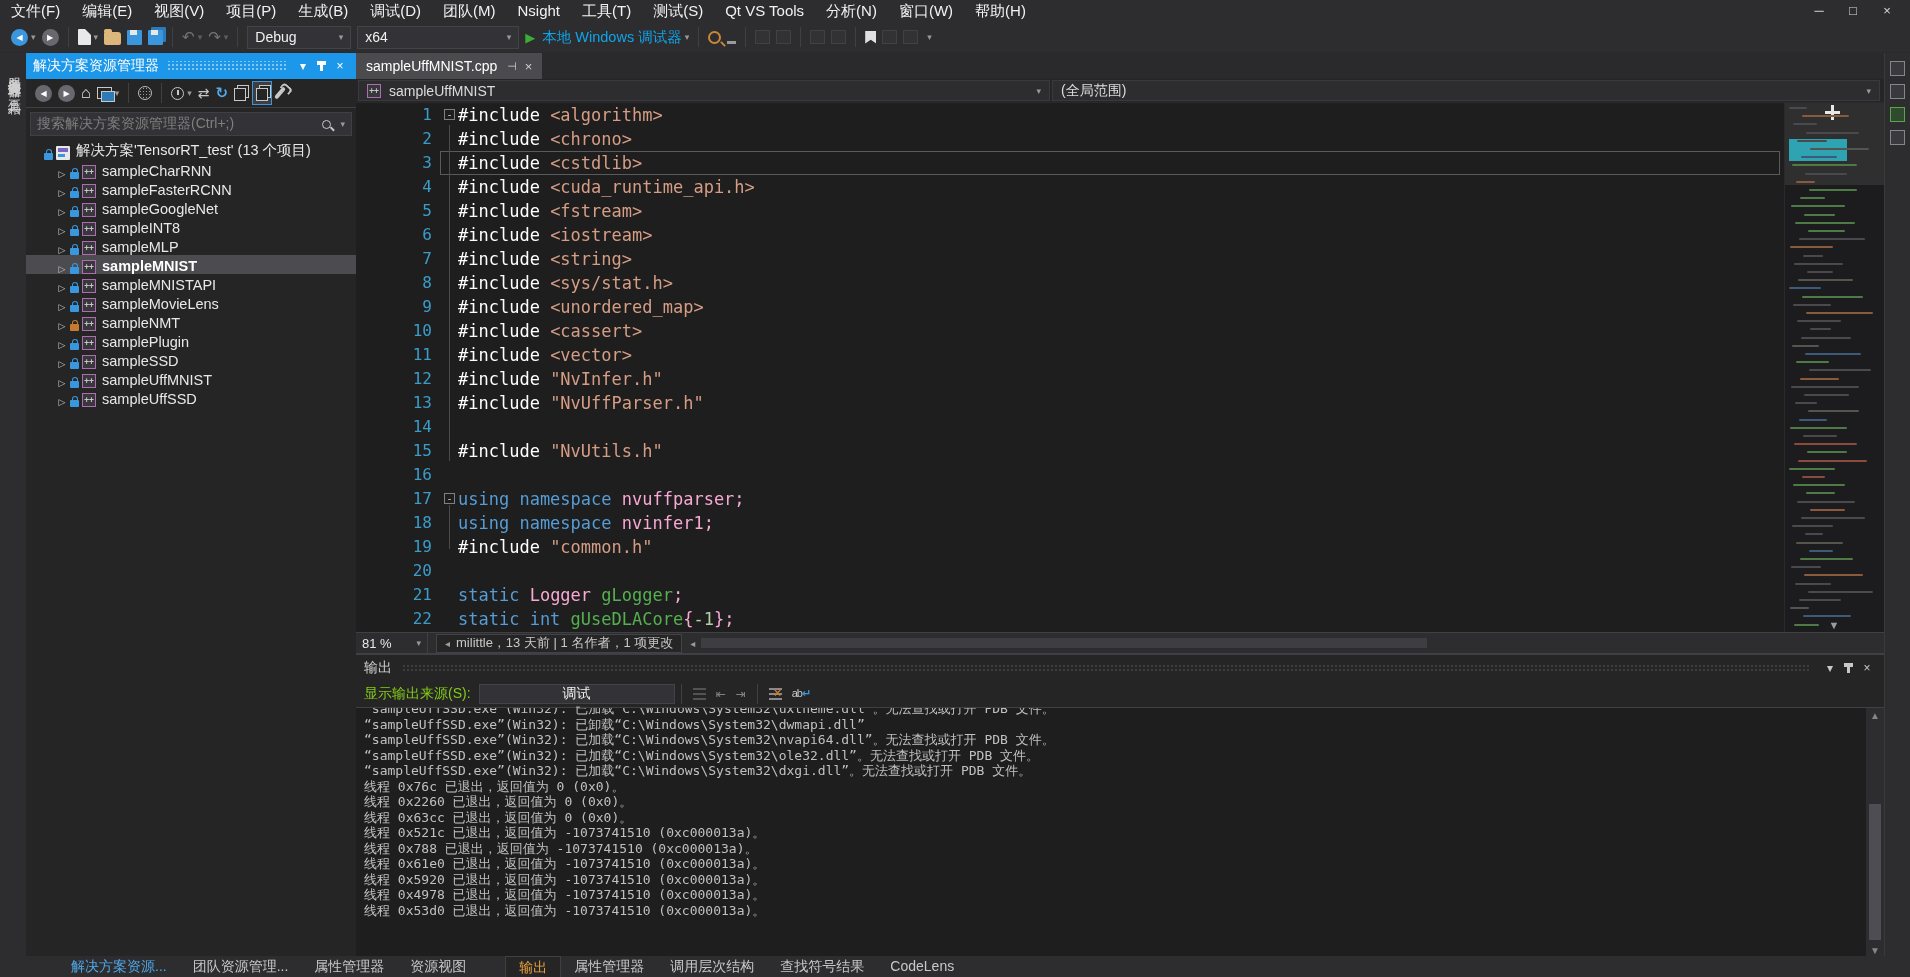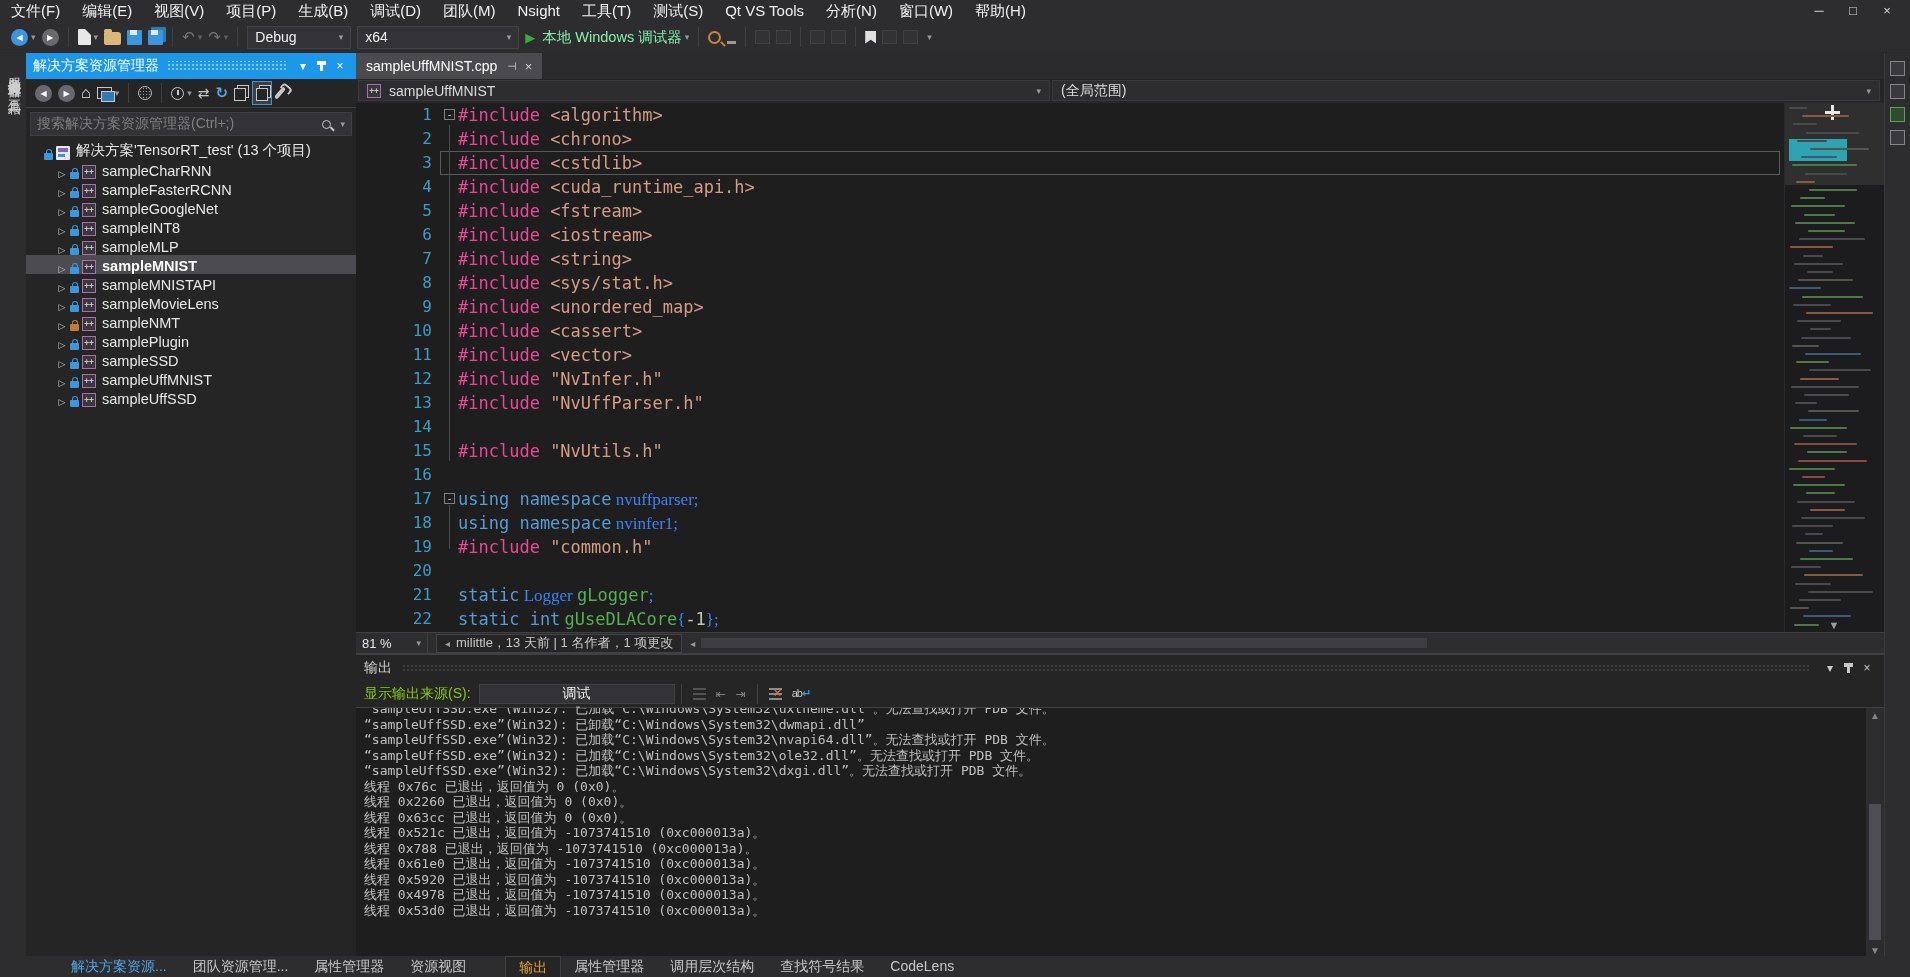--- a/index.html
+++ b/index.html
@@ -24,21 +24,21 @@
   .i-folder { width:17px; height:13px; background:#DCB67A; border-radius:1px 3px 2px 2px; position:relative; margin-top:2px; }
   .i-folder::before { content:''; position:absolute; left:0; top:-3px; width:8px; height:3px; background:#DCB67A; border-radius:2px 2px 0 0; }
   .i-save { width:15px; height:15px; background:#3A96DD; border-radius:1px; position:relative; }
   .i-save::after { content:''; position:absolute; left:3px; top:0; width:7px; height:5px; background:#E8E8E8; }
   .i-saveall { width:15px; height:15px; background:#3A96DD; border-radius:1px; position:relative; box-shadow:3px -3px 0 0 #2D7BB6; }
   .i-saveall::after { content:''; position:absolute; left:3px; top:0; width:7px; height:5px; background:#E8E8E8; }
   .glyph-ico { font-size:15px; line-height:20px; }
   .combo { background:#333337; border:1px solid #434346; height:23px; display:flex; align-items:center; padding:0 7px; font-size:14px; color:#F1F1F1; }
   .combo .cval { flex:1; }
   .run-play { color:#3BAD36; font-size:13px; margin-right:7px; }
-  .run-label { font-size:14.5px; color:#86efac; }
+  .run-label { font-size:14.5px; color:#0ea5e9; }
   .i-search { width:13px; height:13px; border:2px solid #C8883A; border-radius:50%; position:relative; }
   .i-search::after { content:''; position:absolute; left:10px; top:10px; width:6px; height:2px; background:#C8883A; transform:rotate(45deg); }
   .i-box { width:15px; height:14px; border:1px solid #5A5A5E; background:#39393D; }
   .i-mini { width:9px; height:3px; background:#9B9B9B; margin-top:10px; }
   .i-flag { width:11px; height:13px; background:#E0E0E0; clip-path:polygon(0 0,100% 0,100% 100%,50% 72%,0 100%); }
   .disabled { opacity:.45; }
 
   
   #leftstrip { position:absolute; left:0; top:53px; width:26px; height:903px; background:#2D2D30; }
   .vtab { writing-mode:vertical-rl; font-size:13.5px; color:#D0D0D0; margin:14px 0 0 5px; letter-spacing:1px; }
@@ -91,22 +91,22 @@
   #doctab .tpin { color:#D0D0D0; font-size:11px; margin-right:8px; }
   #doctab .tclose { color:#D0D0D0; font-size:13px; }
   #navbar { position:absolute; left:0; top:26px; width:1528px; height:24px; background:#252526; border-bottom:1px solid #2A2A2C; }
   .navcombo { position:absolute; top:1px; height:21px; background:#2D2D30; border:1px solid #3A3A3E; display:flex; align-items:center; padding:0 8px; font-size:14px; color:#DCDCDC; }
   .navcombo .cval { flex:1; white-space:nowrap; }
   #code { position:absolute; left:0; top:50px; width:1428px; height:529px; background:#1E1E1E; overflow:hidden; }
   .cl { position:absolute; left:0; width:1428px; height:24px; font:17px/24px "DejaVu Sans Mono",monospace; white-space:pre; }
   .ln { position:absolute; left:0; top:0; width:76px; text-align:right; color:#3B9CC9; font-size:16px; }
   .fold { position:absolute; left:88px; top:6px; width:11px; height:11px; border:1px solid #808080; background:#1E1E1E; color:#C8C8C8; font:10px/9px "DejaVu Sans Mono",monospace; text-align:center; }
   .ctext { position:absolute; left:102px; top:0; }
-  .s-pp { color:#ec4899;text-align:right; } .s-str { color:#D69D85; } .s-kw { color:#569CD6; }
-  .s-id { color:#3b82f6;font-family:Liberation Serif, serif; } .s-green { color:#55B04F; } .s-num { color:#B5CEA8; }
+  .s-pp { color:#ffffff;text-align:right; } .s-str { color:#D69D85; } .s-kw { color:#569CD6; }
+  .s-id { color:#f9a8d4; } .s-green { color:#55B04F; } .s-num { color:#B5CEA8; }
   #curline { position:absolute; left:84px; right:4px; top:48px; height:24px; border:1px solid #5A5A5A; }
   .guide { position:absolute; left:93px; width:1px; background:#4A4A4A; }
   
   #minimap { position:absolute; left:1428px; top:50px; width:100px; height:529px; background:#1C1C1E; border-left:1px solid #2A2A2C; overflow:hidden; }
   .mbar { position:absolute; height:2px; border-radius:1px; }
   #mviewport { position:absolute; left:0; top:0; width:100px; height:82px; background:rgba(160,160,160,.14); }
   #mcyan { position:absolute; left:4px; top:36px; width:58px; height:22px; background:#2EB8C9; opacity:.85; }
   #mcross { position:absolute; left:40px; top:2px; width:15px; height:15px; }
   #mcross::before { content:''; position:absolute; left:6px; top:0; width:3px; height:15px; background:#E8E8E8; }
   #mcross::after { content:''; position:absolute; left:0; top:6px; width:15px; height:3px; background:#E8E8E8; }

